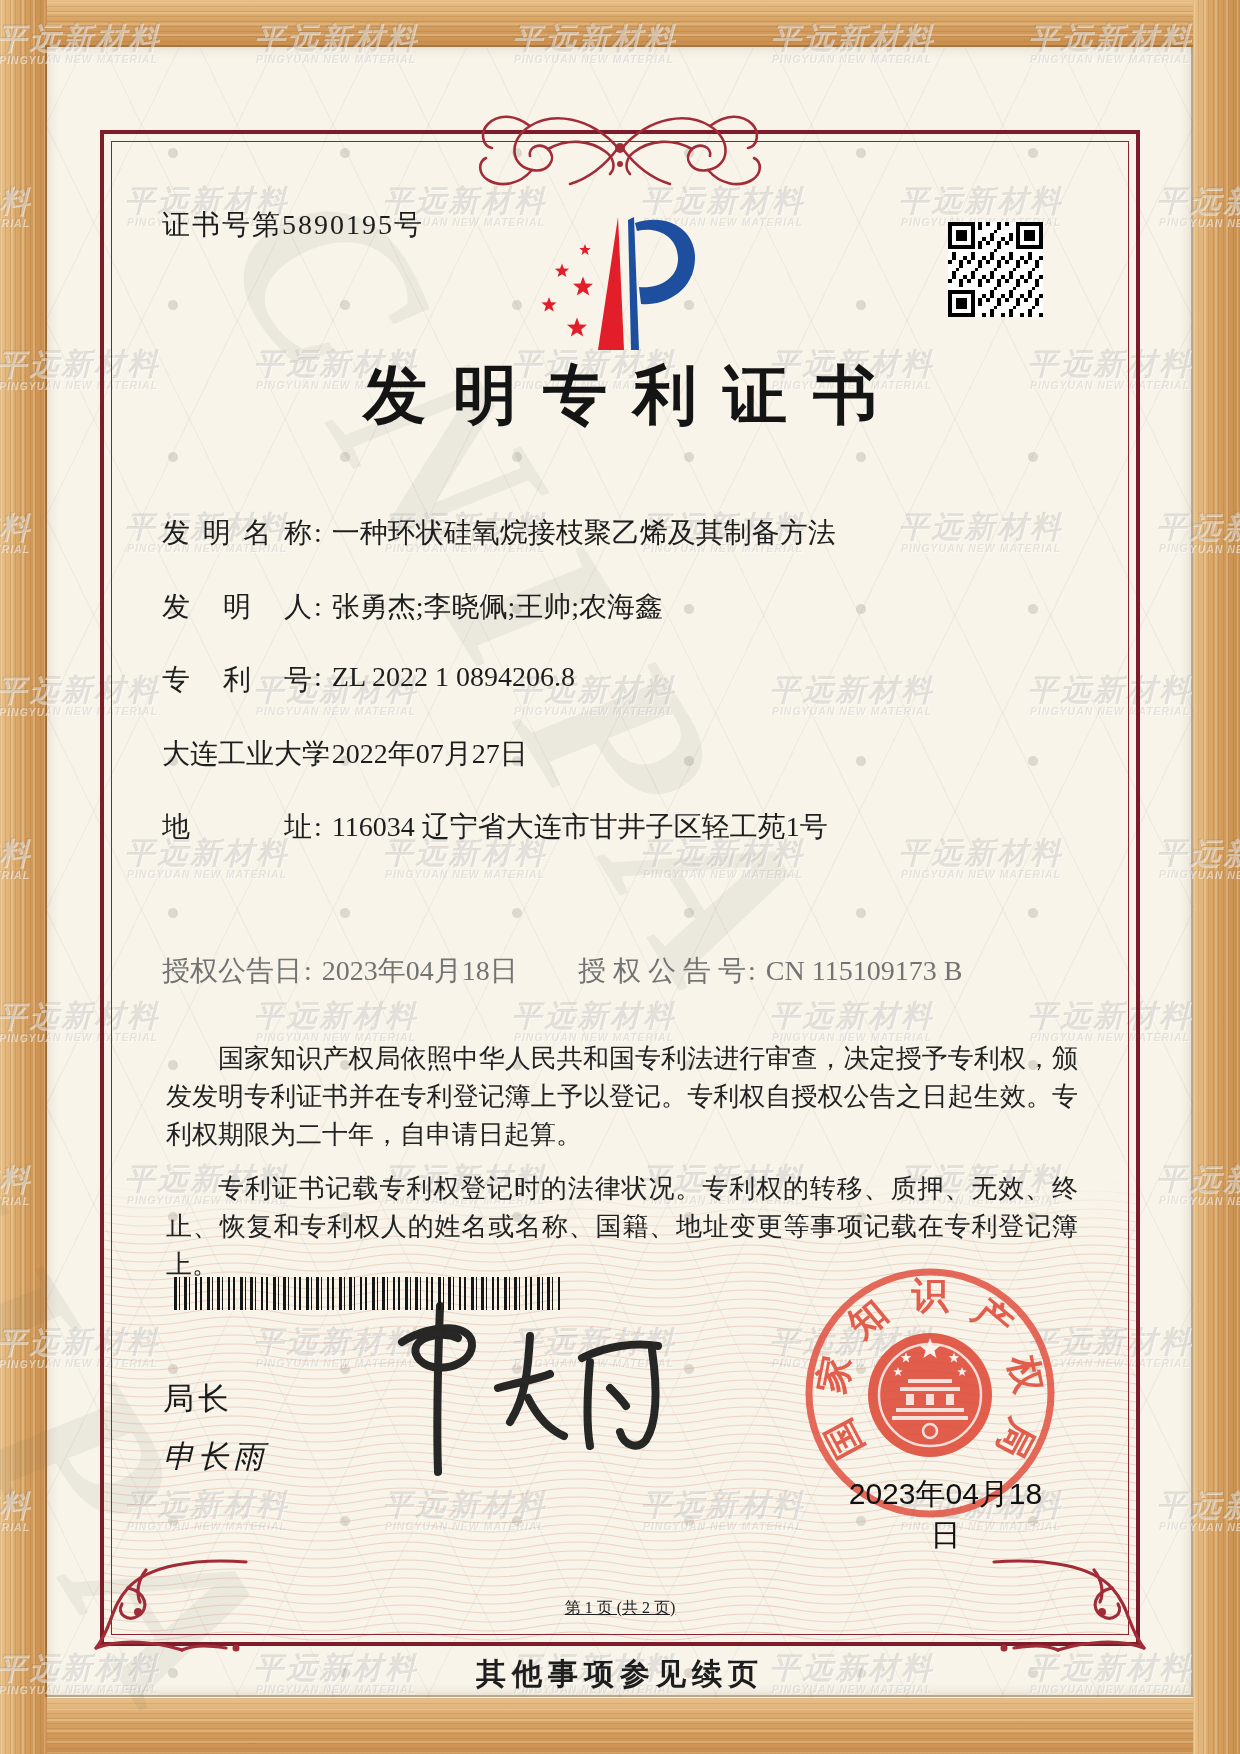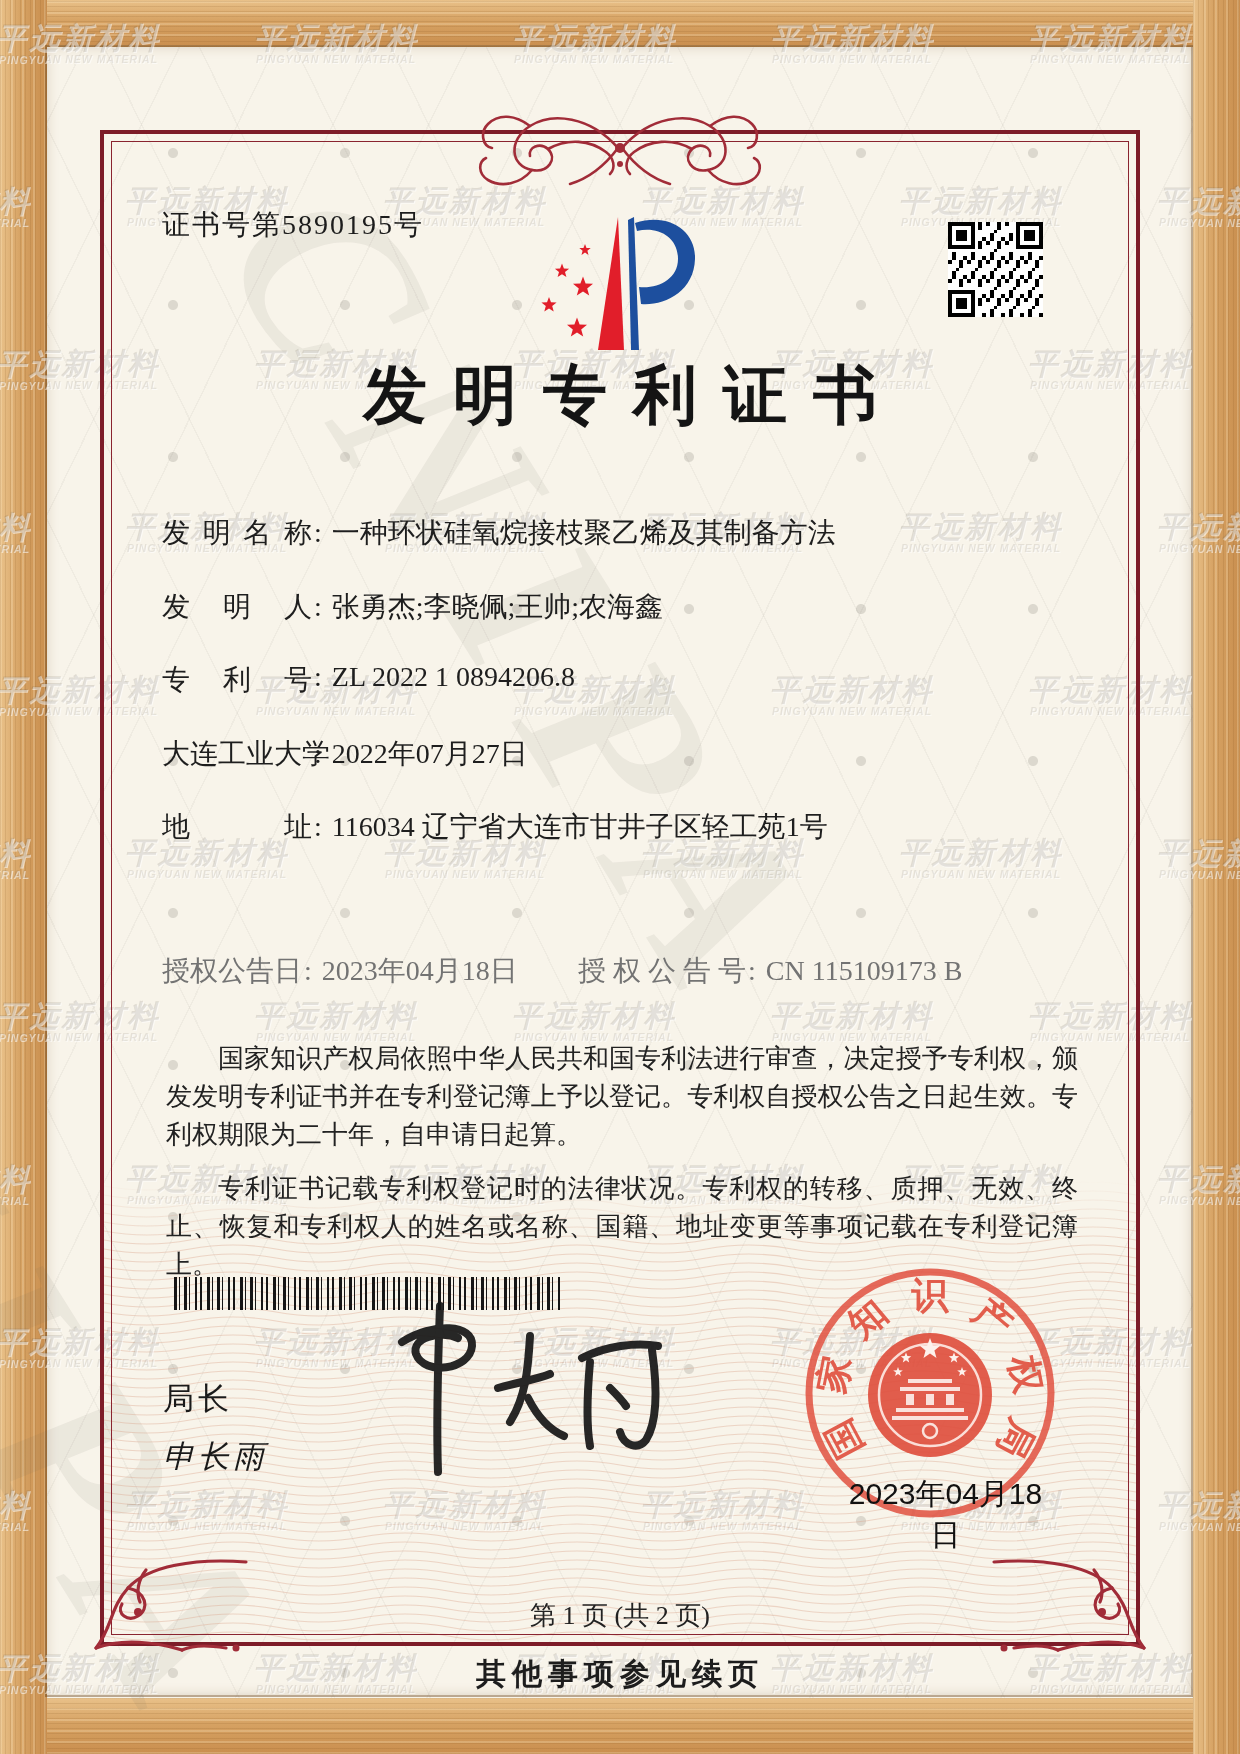--- a/index.html
+++ b/index.html
@@ -80,21 +80,21 @@
   #director-label{left:163px;top:1378px;font-size:31px;color:#1a1a1a;
       font-family:"Liberation Sans","DejaVu Sans",sans-serif;letter-spacing:4px;}
   #director-name{left:163px;top:1436px;font-size:31px;color:#1a1a1a;
       font-family:"Liberation Sans","DejaVu Sans",sans-serif;letter-spacing:4px;font-style:italic;}
   #signature{left:378px;top:1300px;}
   #seal{left:800px;top:1263px;width:260px;height:260px;}
   .seal-char{position:absolute;font-size:37px;font-weight:700;color:rgba(224,80,63,.92);
       width:40px;height:40px;text-align:center;line-height:40px;left:110px;top:110px;}
   #seal-date{left:838px;top:1474px;width:215px;text-align:center;font-size:30px;color:#111;
       font-family:"Liberation Sans","DejaVu Sans",sans-serif;}
-  #page-info{left:0;top:1598px;width:1240px;text-align:center;font-size:26px;color:#222;}
+  #page-info{left:0;top:1598px;width:1240px;text-align:center;font-size:16px;color:#222;text-decoration:underline;}
   #footer-note{left:0;top:1654px;width:1240px;text-align:center;font-size:30px;font-weight:600;
       letter-spacing:6px;color:#1d1d1d;}
 </style>
 </head>
 <body>
 
 <div id="stage">
 
   <div id="wood-top" class="wood h"></div>
   <div id="wood-bottom" class="wood h"></div>

